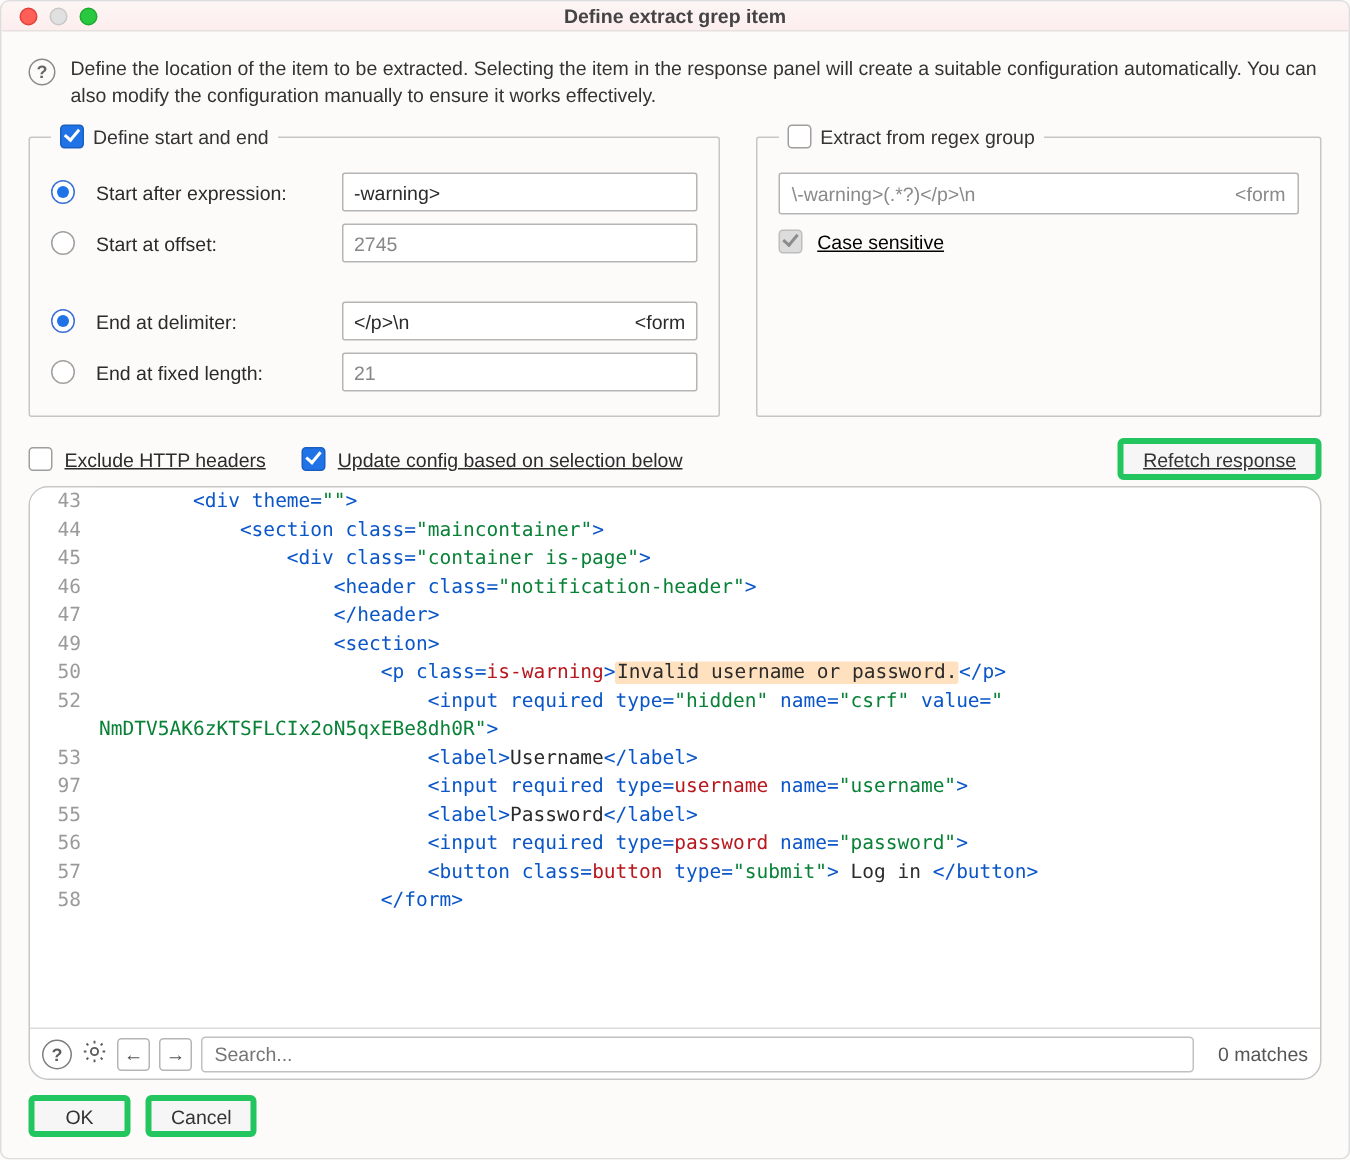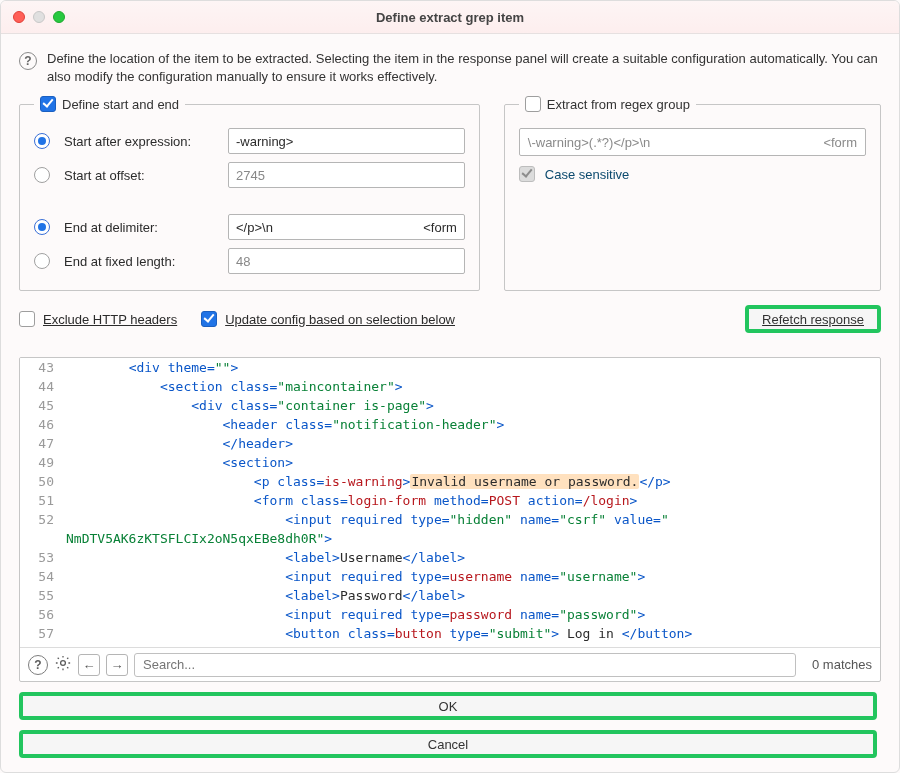--- a/index.html
+++ b/index.html
@@ -14,21 +14,21 @@
   .window {
     width: 900px; height: 773px;
     border: 1px solid #ddd;
     border-radius: 6px;
     background: #fdfafa;
     display: flex; flex-direction: column;
     overflow: hidden;
   }
   .titlebar {
     position: relative;
-    height: 33px;
+    height: 20px;
     border-bottom: 1px solid #e6e0e0;
     background: linear-gradient(#fdf5f5,#fdeeee);
     display: flex; align-items: center;
   }
   .traffic { display: flex; gap: 8px; padding-left: 12px; }
   .dot { width: 12px; height: 12px; border-radius: 50%; }
   .dot.red { background: #ff5f57; border:1px solid #e14039; }
   .dot.yel { background: #e0e0e0; border:1px solid #c8c8c8; }
   .dot.grn { background: #28c940; border:1px solid #1fa92f; }
   .title {
@@ -108,22 +108,22 @@
   }
   .options-row .spacer { flex:1; }
   button.btn {
     height:28px; border:4px solid #22c55e; border-radius:4px;
     background:#f6f6f6; padding:0 13px; font-size:13px; color:#333;
     cursor:pointer;
   }
   button.btn.primary { min-width:68px; }
   .response-area {
     flex:1; min-height:0;
-    border:1px solid #c6c6c6; border-radius:2px; background:#fff;
-    margin-top:24px; display:flex; flex-direction:column; overflow:hidden;
+    border:1px solid #c6c6c6; border-radius:13px; background:#fff;
+    margin-top:4px; display:flex; flex-direction:column; overflow:hidden;
   }
   .editor {
     flex:1; overflow:auto; position:relative;
     font-family: Menlo, Consolas, monospace; font-size:13px; line-height:19px;
   }
   .line { display:flex; white-space:pre; }
   .gutter {
     flex:0 0 46px; text-align:right; padding-right:12px; color:#9a9a9a;
     user-select:none; background:#fff;
   }
@@ -150,21 +150,20 @@
     font-size:13px; color:#555;
   }
   .search-inp {
     flex:1; height:24px; border:1px solid #c0c0c0; border-radius:3px;
     padding:0 8px; font-size:13px; color:#8a8a8a; background:#fff;
   }
   .matches { color:#555; padding-left:10px; flex:0 0 auto; }
   .dialog-footer {
     display:flex; justify-content:flex-start; gap:10px;
     padding:10px 4px 4px 0;
-    flex-direction:column;
   }
 </style>
 </head>
 <body>
 
 <div class="window">
 
   <div class="titlebar">
     <div class="traffic">
       <div class="dot red"></div>
@@ -213,39 +212,39 @@
           <div class="inp" style="justify-content:space-between;">
             <span>&lt;/p&gt;\n</span>
             <span>&lt;form</span>
           </div>
         </div>
 
         <div class="field-row">
           <span class="radio inactive"></span>
           <span class="lbl">End at fixed length:</span>
           <div class="inp muted">
-            <span>48</span>
+            <span>21</span>
           </div>
         </div>
       </fieldset>
 
       <fieldset class="panel panel-right">
         <legend>
           <span class="chk"></span>
           <span>Extract from regex group</span>
         </legend>
 
         <div class="regex-box">
           <span>\-warning&gt;(.*?)&lt;/p&gt;\n</span>
           <span>&lt;form</span>
         </div>
 
         <div class="field-row" style="margin-top:10px;">
           <span class="chk partial"></span>
-          <span style="color:#0c4a6e;">Case sensitive</span>
+          <span style="color:#000000;text-decoration:underline;">Case sensitive</span>
         </div>
       </fieldset>
 
     </div>
 
     <div class="options-row">
       <span class="chk"></span>
       <span>Exclude HTTP headers</span>
       <span style="width:8px;"></span>
       <span class="chk checked"></span>
@@ -256,25 +255,24 @@
 
     <div class="response-area">
       <div class="editor" id="editor">
           <div class="line"><div class="gutter">43</div><div class="code">        <span class="c-tag">&lt;div</span> <span class="c-attr">theme=</span><span class="c-str">""</span><span class="c-tag">&gt;</span></div></div>
           <div class="line"><div class="gutter">44</div><div class="code">            <span class="c-tag">&lt;section</span> <span class="c-attr">class=</span><span class="c-str">"maincontainer"</span><span class="c-tag">&gt;</span></div></div>
           <div class="line"><div class="gutter">45</div><div class="code">                <span class="c-tag">&lt;div</span> <span class="c-attr">class=</span><span class="c-str">"container is-page"</span><span class="c-tag">&gt;</span></div></div>
           <div class="line"><div class="gutter">46</div><div class="code">                    <span class="c-tag">&lt;header</span> <span class="c-attr">class=</span><span class="c-str">"notification-header"</span><span class="c-tag">&gt;</span></div></div>
           <div class="line"><div class="gutter">47</div><div class="code">                    <span class="c-tag">&lt;/header&gt;</span></div></div>
           <div class="line"><div class="gutter">49</div><div class="code">                    <span class="c-tag">&lt;section&gt;</span></div></div>
           <div class="line"><div class="gutter">50</div><div class="code">                        <span class="c-tag">&lt;p</span> <span class="c-attr">class=</span><span class="c-aval">is-warning</span><span class="c-tag">&gt;</span><span class="hl c-text">Invalid username or password.</span><span class="c-tag">&lt;/p&gt;</span></div></div>
-          <div class="line"><div class="gutter">51</div><div class="code">                        <span class="c-tag">&lt;form</span> <span class="c-attr">class=</span><span class="c-aval">login-form</span> <span class="c-attr">method=</span><span class="c-aval">POST</span> <span class="c-attr">action=</span><span class="c-aval">/login</span><span class="c-tag">&gt;</span></div></div>
           <div class="line"><div class="gutter">52</div><div class="code">                            <span class="c-tag">&lt;input</span> <span class="c-attr">required</span> <span class="c-attr">type=</span><span class="c-str">"hidden"</span> <span class="c-attr">name=</span><span class="c-str">"csrf"</span> <span class="c-attr">value=</span><span class="c-str">"</span></div></div>
           <div class="line"><div class="gutter"></div><div class="code"><span class="c-str">NmDTV5AK6zKTSFLCIx2oN5qxEBe8dh0R"</span><span class="c-tag">&gt;</span></div></div>
           <div class="line"><div class="gutter">53</div><div class="code">                            <span class="c-tag">&lt;label&gt;</span><span class="c-text">Username</span><span class="c-tag">&lt;/label&gt;</span></div></div>
-          <div class="line"><div class="gutter">54</div><div class="code">                            <span class="c-tag">&lt;input</span> <span class="c-attr">required</span> <span class="c-attr">type=</span><span class="c-aval">username</span> <span class="c-attr">name=</span><span class="c-str">"username"</span><span class="c-tag">&gt;</span></div></div>
+          <div class="line"><div class="gutter">97</div><div class="code">                            <span class="c-tag">&lt;input</span> <span class="c-attr">required</span> <span class="c-attr">type=</span><span class="c-aval">username</span> <span class="c-attr">name=</span><span class="c-str">"username"</span><span class="c-tag">&gt;</span></div></div>
           <div class="line"><div class="gutter">55</div><div class="code">                            <span class="c-tag">&lt;label&gt;</span><span class="c-text">Password</span><span class="c-tag">&lt;/label&gt;</span></div></div>
           <div class="line"><div class="gutter">56</div><div class="code">                            <span class="c-tag">&lt;input</span> <span class="c-attr">required</span> <span class="c-attr">type=</span><span class="c-aval">password</span> <span class="c-attr">name=</span><span class="c-str">"password"</span><span class="c-tag">&gt;</span></div></div>
           <div class="line"><div class="gutter">57</div><div class="code">                            <span class="c-tag">&lt;button</span> <span class="c-attr">class=</span><span class="c-aval">button</span> <span class="c-attr">type=</span><span class="c-str">"submit"</span><span class="c-tag">&gt;</span><span class="c-text"> Log in </span><span class="c-tag">&lt;/button&gt;</span></div></div>
           <div class="line"><div class="gutter">58</div><div class="code">                        <span class="c-tag">&lt;/form&gt;</span></div></div>
         </div>
       <div class="editor-footer">
         <div class="icon-circle">?</div>
         <div class="icon-gear">
           <svg viewBox="0 0 24 24" fill="none" stroke="#5c5c5c" stroke-width="1.7">
             <circle cx="12" cy="12" r="3.2"></circle>

